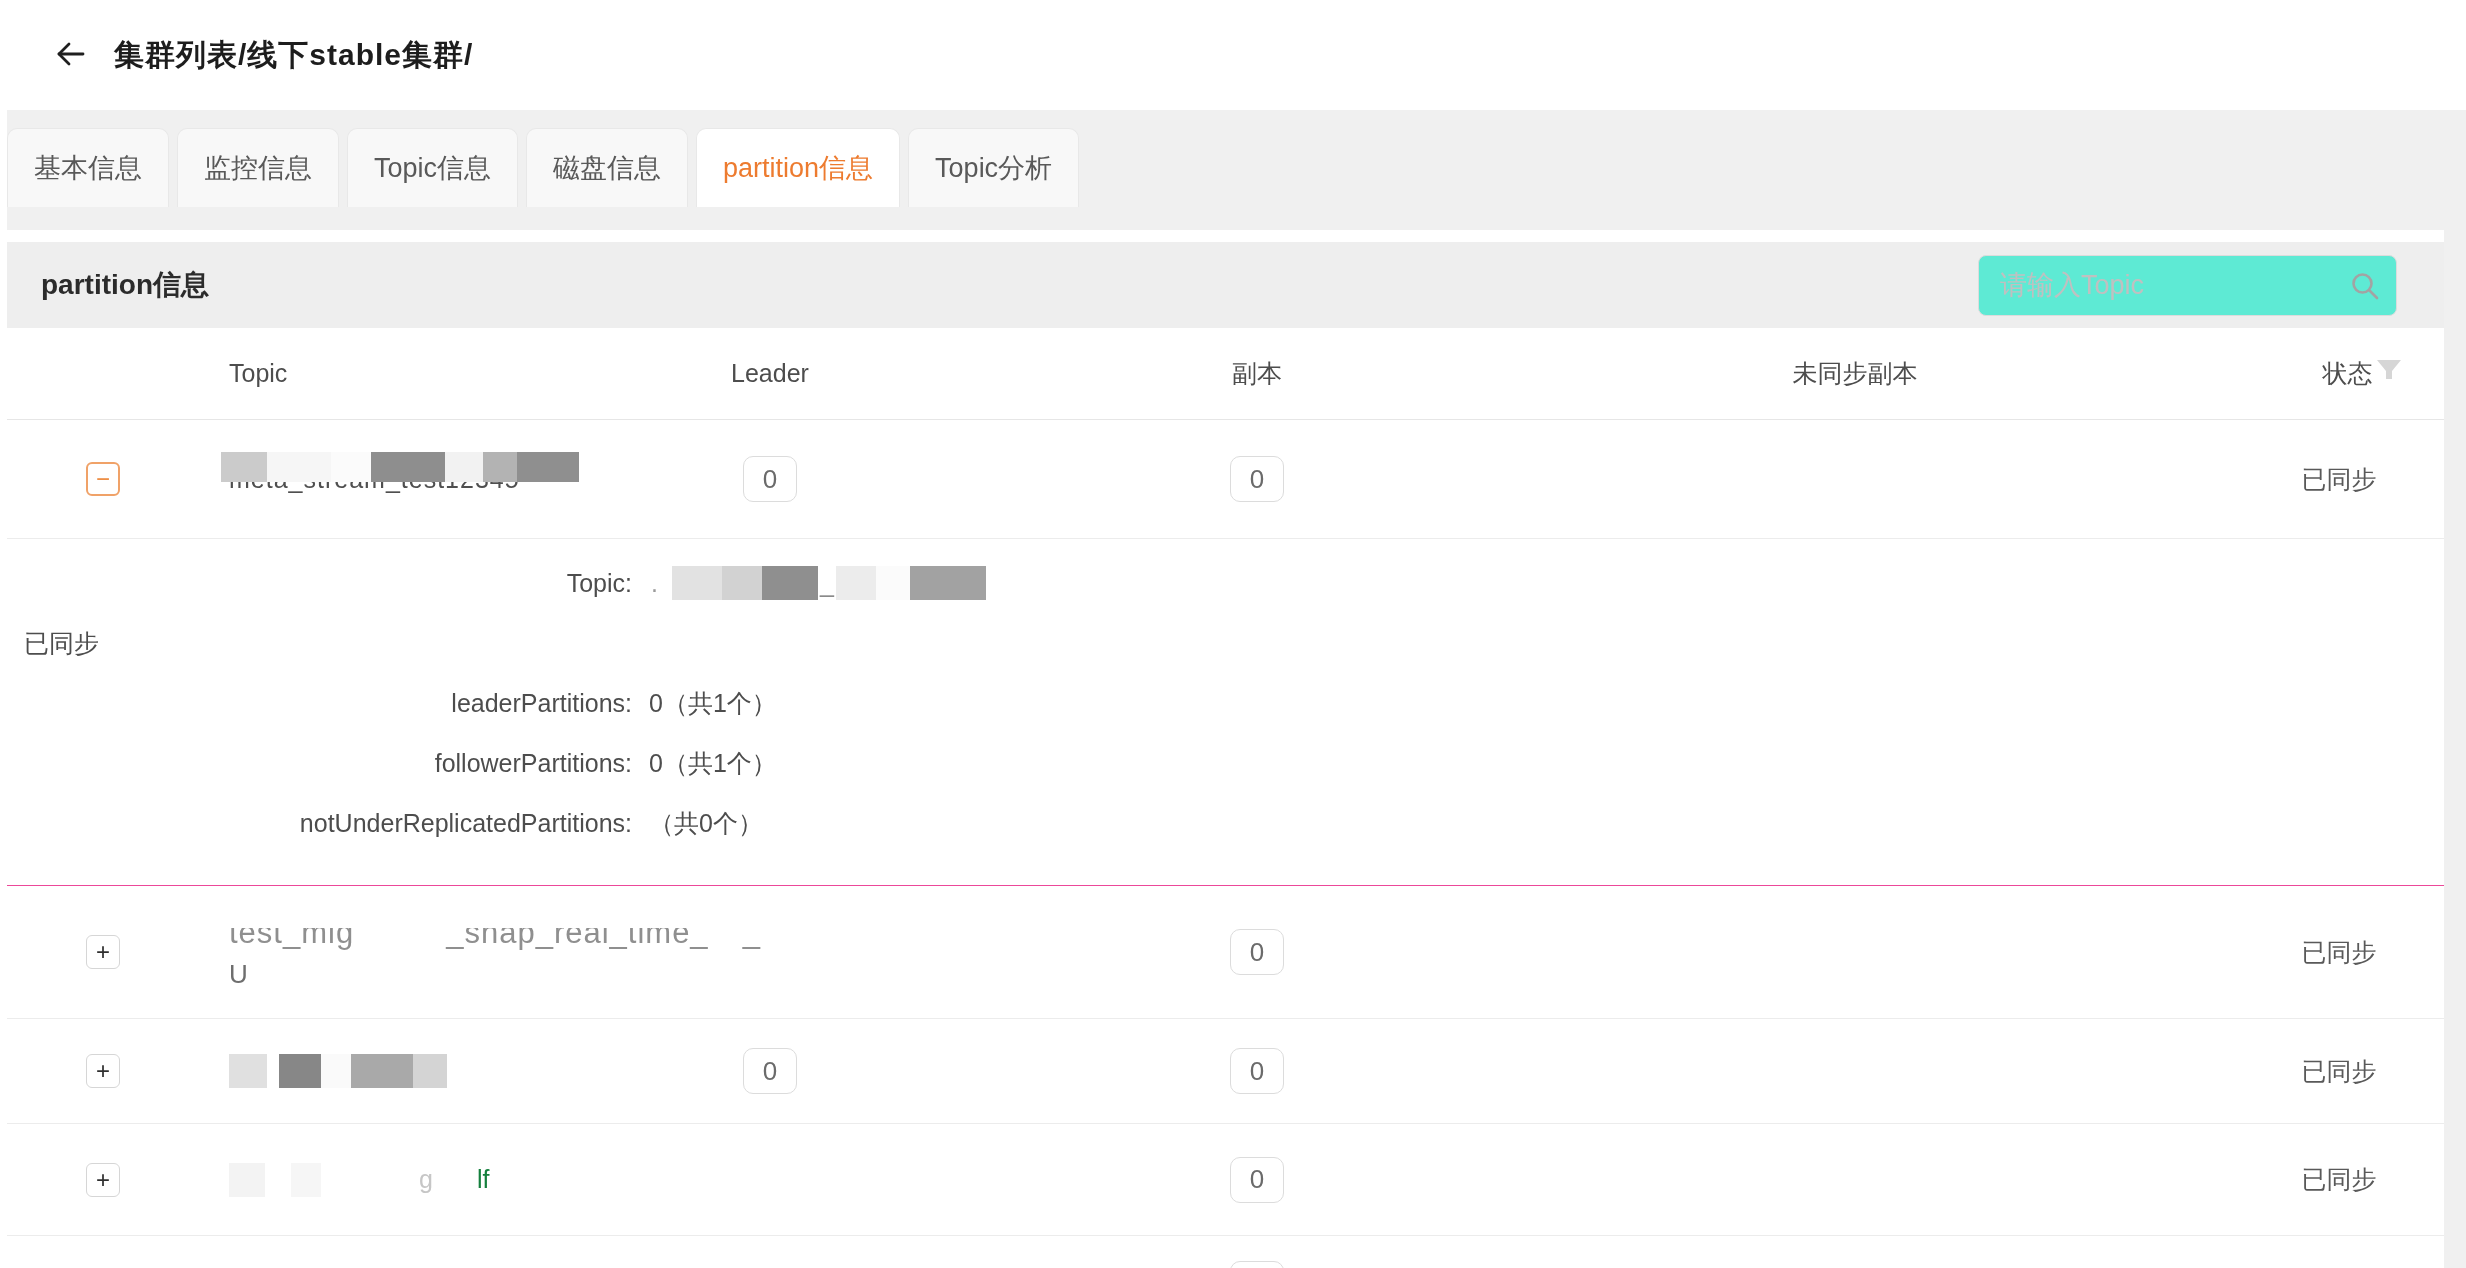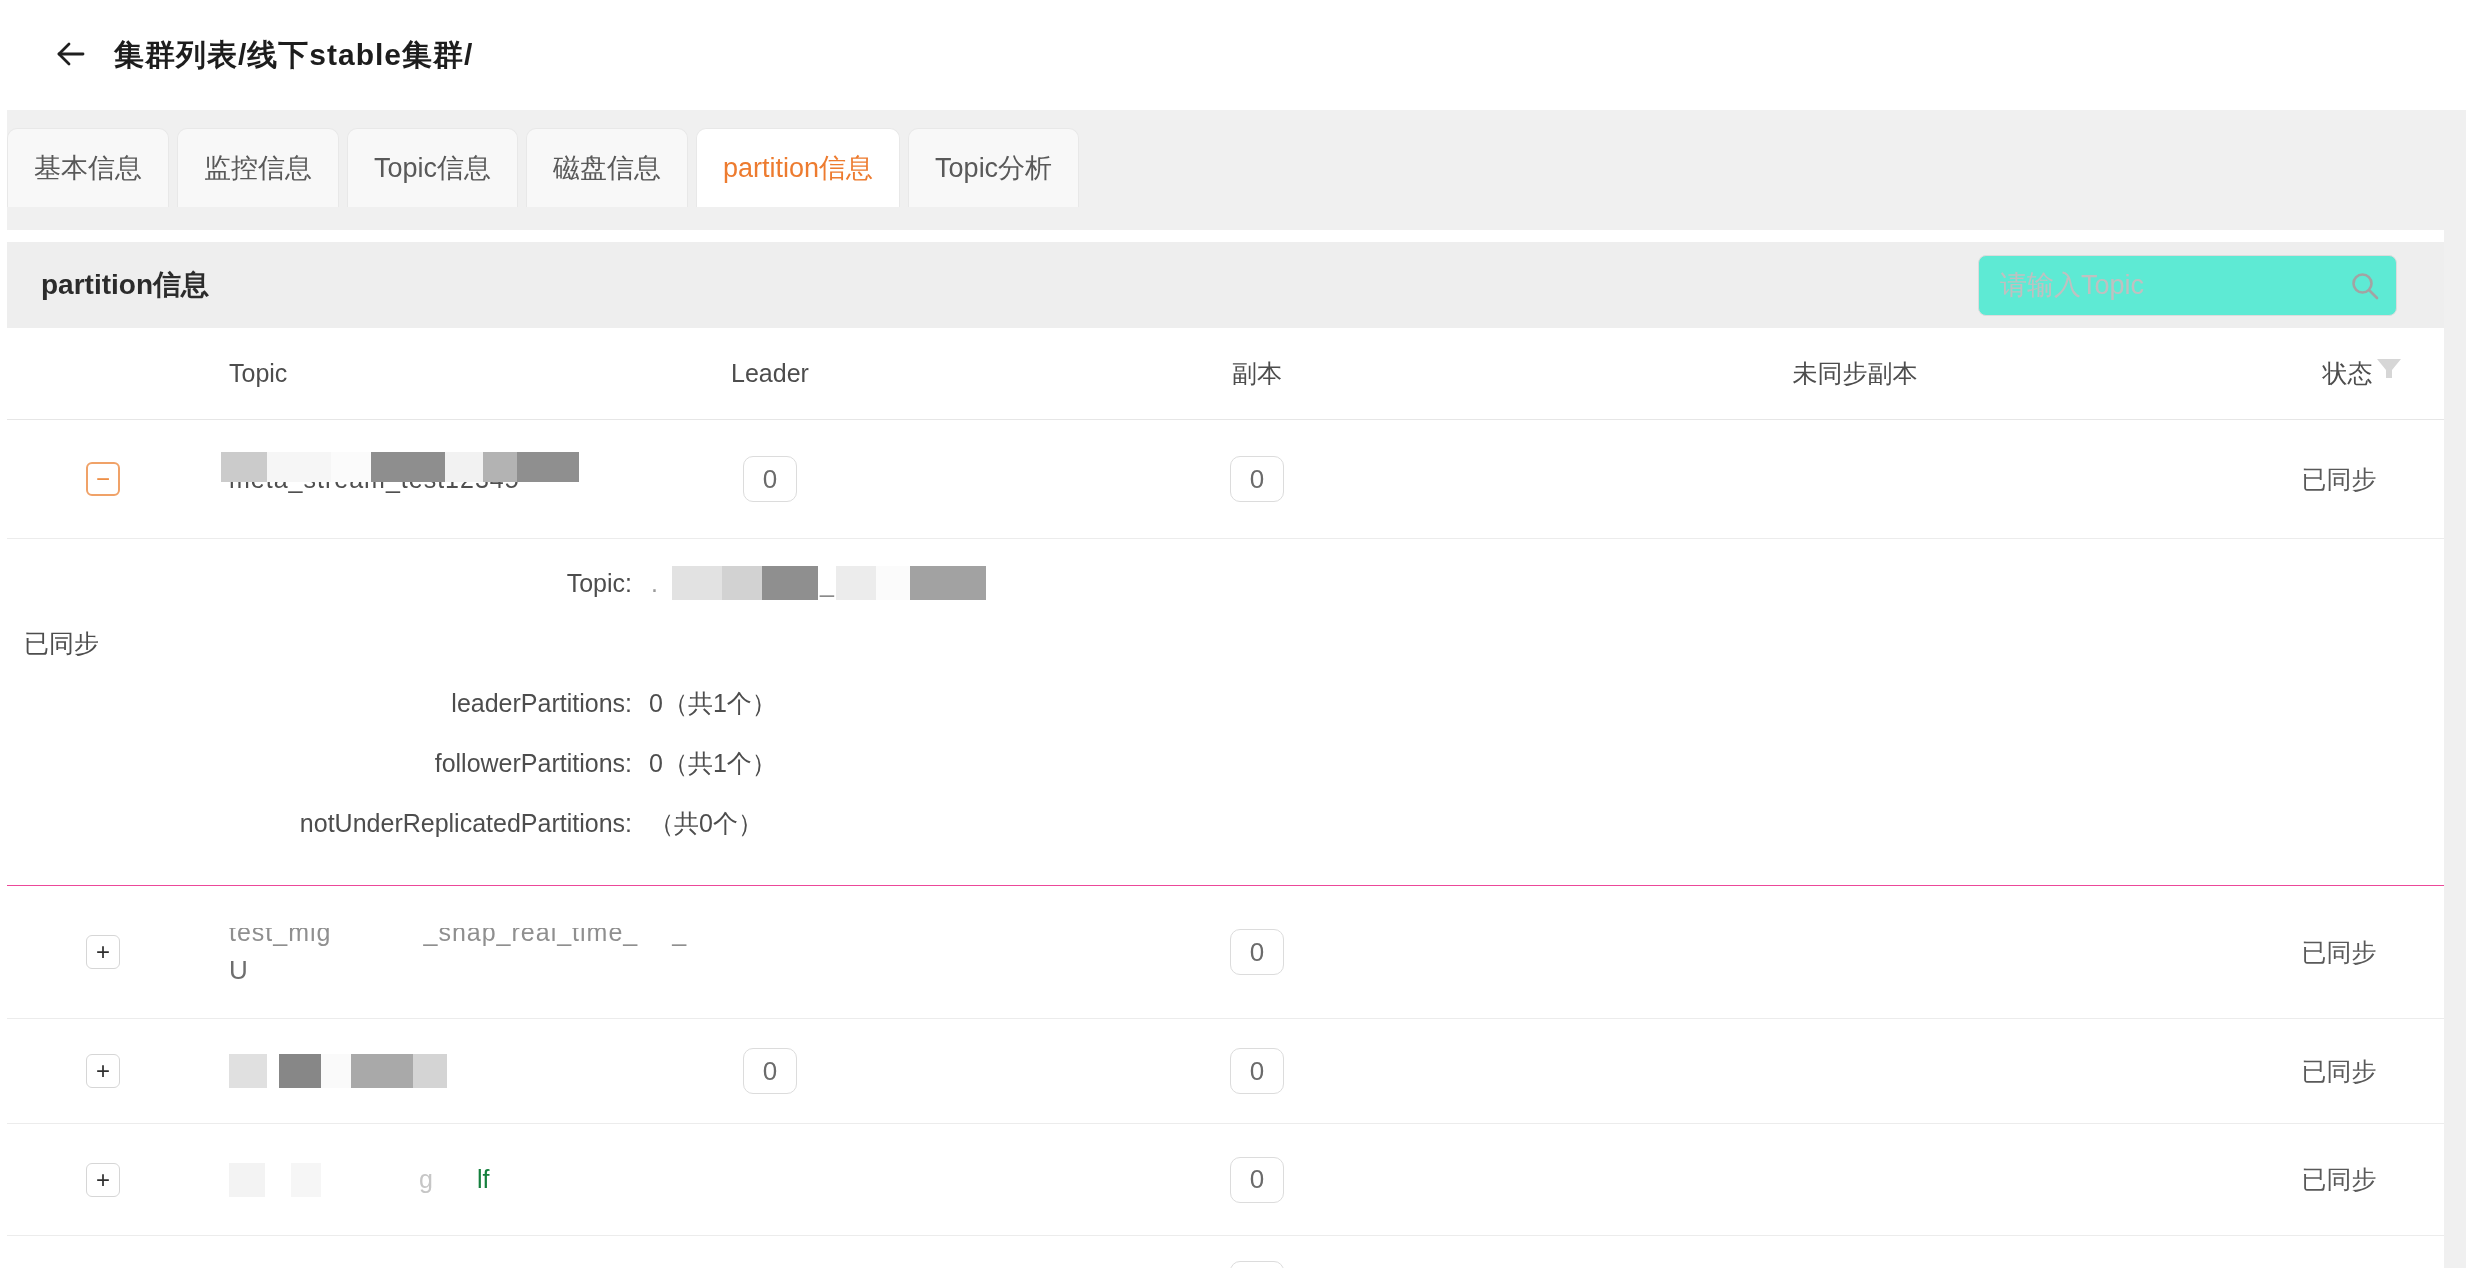--- a/index.html
+++ b/index.html
@@ -42,21 +42,21 @@
   .trow    { position:relative; border-bottom:1px solid #ececec; background:#fff; }
   .r1 { height:119px; } .r2 { height:133px; } .r3 { height:105px; } .r4 { height:112px; }
   .r5 { height:32px; border-bottom:none; }
 
   .cell { position:absolute; top:0; bottom:0; display:flex; align-items:center; font-size:25px; color:#4d4d4d; }
   .c-expand  { left:79px; }
   .c-topic   { left:222px; width:520px; }
   .c-leader  { left:701px;  width:124px; justify-content:center; }
   .c-replica { left:1188px; width:124px; justify-content:center; }
   .c-unsync  { left:1730px; width:236px; justify-content:center; }
-  .c-status-h{ left:2295px; width:120px; justify-content:center; gap:3px;font-family:Liberation Mono, monospace; }
+  .c-status-h{ left:2295px; width:120px; justify-content:center; gap:3px; }
   .c-status  { left:2272px; width:120px; justify-content:center; color:#595959; }
   .hcell { color:#4d4d4d; }
 
   .badge { min-width:54px; height:46px; padding:0 10px; background:#fff; border:1.5px solid #dcdcdc;
            border-radius:10px; display:flex; align-items:center; justify-content:center;
            font-size:26px; color:#6b6b6b; }
   .expand-btn { width:34px; height:34px; border-radius:6px; background:#fff; cursor:pointer;
                 display:flex; align-items:center; justify-content:center; font-size:24px; line-height:1; }
   .expand-btn.minus { border:2px solid #f0a268; color:#ed8a3f; }
   .expand-btn.plus  { border:1px solid #d6d6d6; color:#2f2f2f; }
@@ -65,21 +65,21 @@
   .redact { position:relative; display:inline-block; }
   .redact .rtext { position:relative; z-index:1; font-size:25px; color:#4f4f4f; letter-spacing:1px; }
   .redact .rblocks { position:absolute; z-index:2; left:-8px; top:50%; margin-top:-27px; height:30px;
                      display:flex; align-items:stretch; }
   .blockseg { display:inline-block; height:100%; }
   .inlineblocks { display:flex; align-items:center; height:40px; }
   .inlineblocks .blockseg { height:34px; }
   .inlineblocks .textseg { font-size:25px; margin:0 2px; }
 
   .topic2 { display:flex; flex-direction:column; gap:8px; }
-  .cutline { position:relative; font-size:25px; color:#8f8f8f; letter-spacing:1px; white-space:nowrap; }
+  .cutline { position:relative; font-size:31px; color:#8f8f8f; letter-spacing:1px; white-space:nowrap; }
   .cutline::after { content:""; position:absolute; left:0; right:0; top:-6px; height:55%; background:#fff; }
   .cutline .sp1 { margin-left:92px; } .cutline .sp2 { margin-left:34px; }
   .l2 { font-size:26px; color:#6e6e6e; }
 
   
   .detail { height:347px; border-bottom:1px solid #ec4899; padding-top:14px; background:#fff; }
   .drow { height:60px; display:flex; align-items:center; }
   .dlabel { width:625px; text-align:right; font-size:25px; color:#4d4d4d; }
   .dval { margin-left:17px; font-size:25px; color:#4d4d4d; display:flex; align-items:center; }
 

